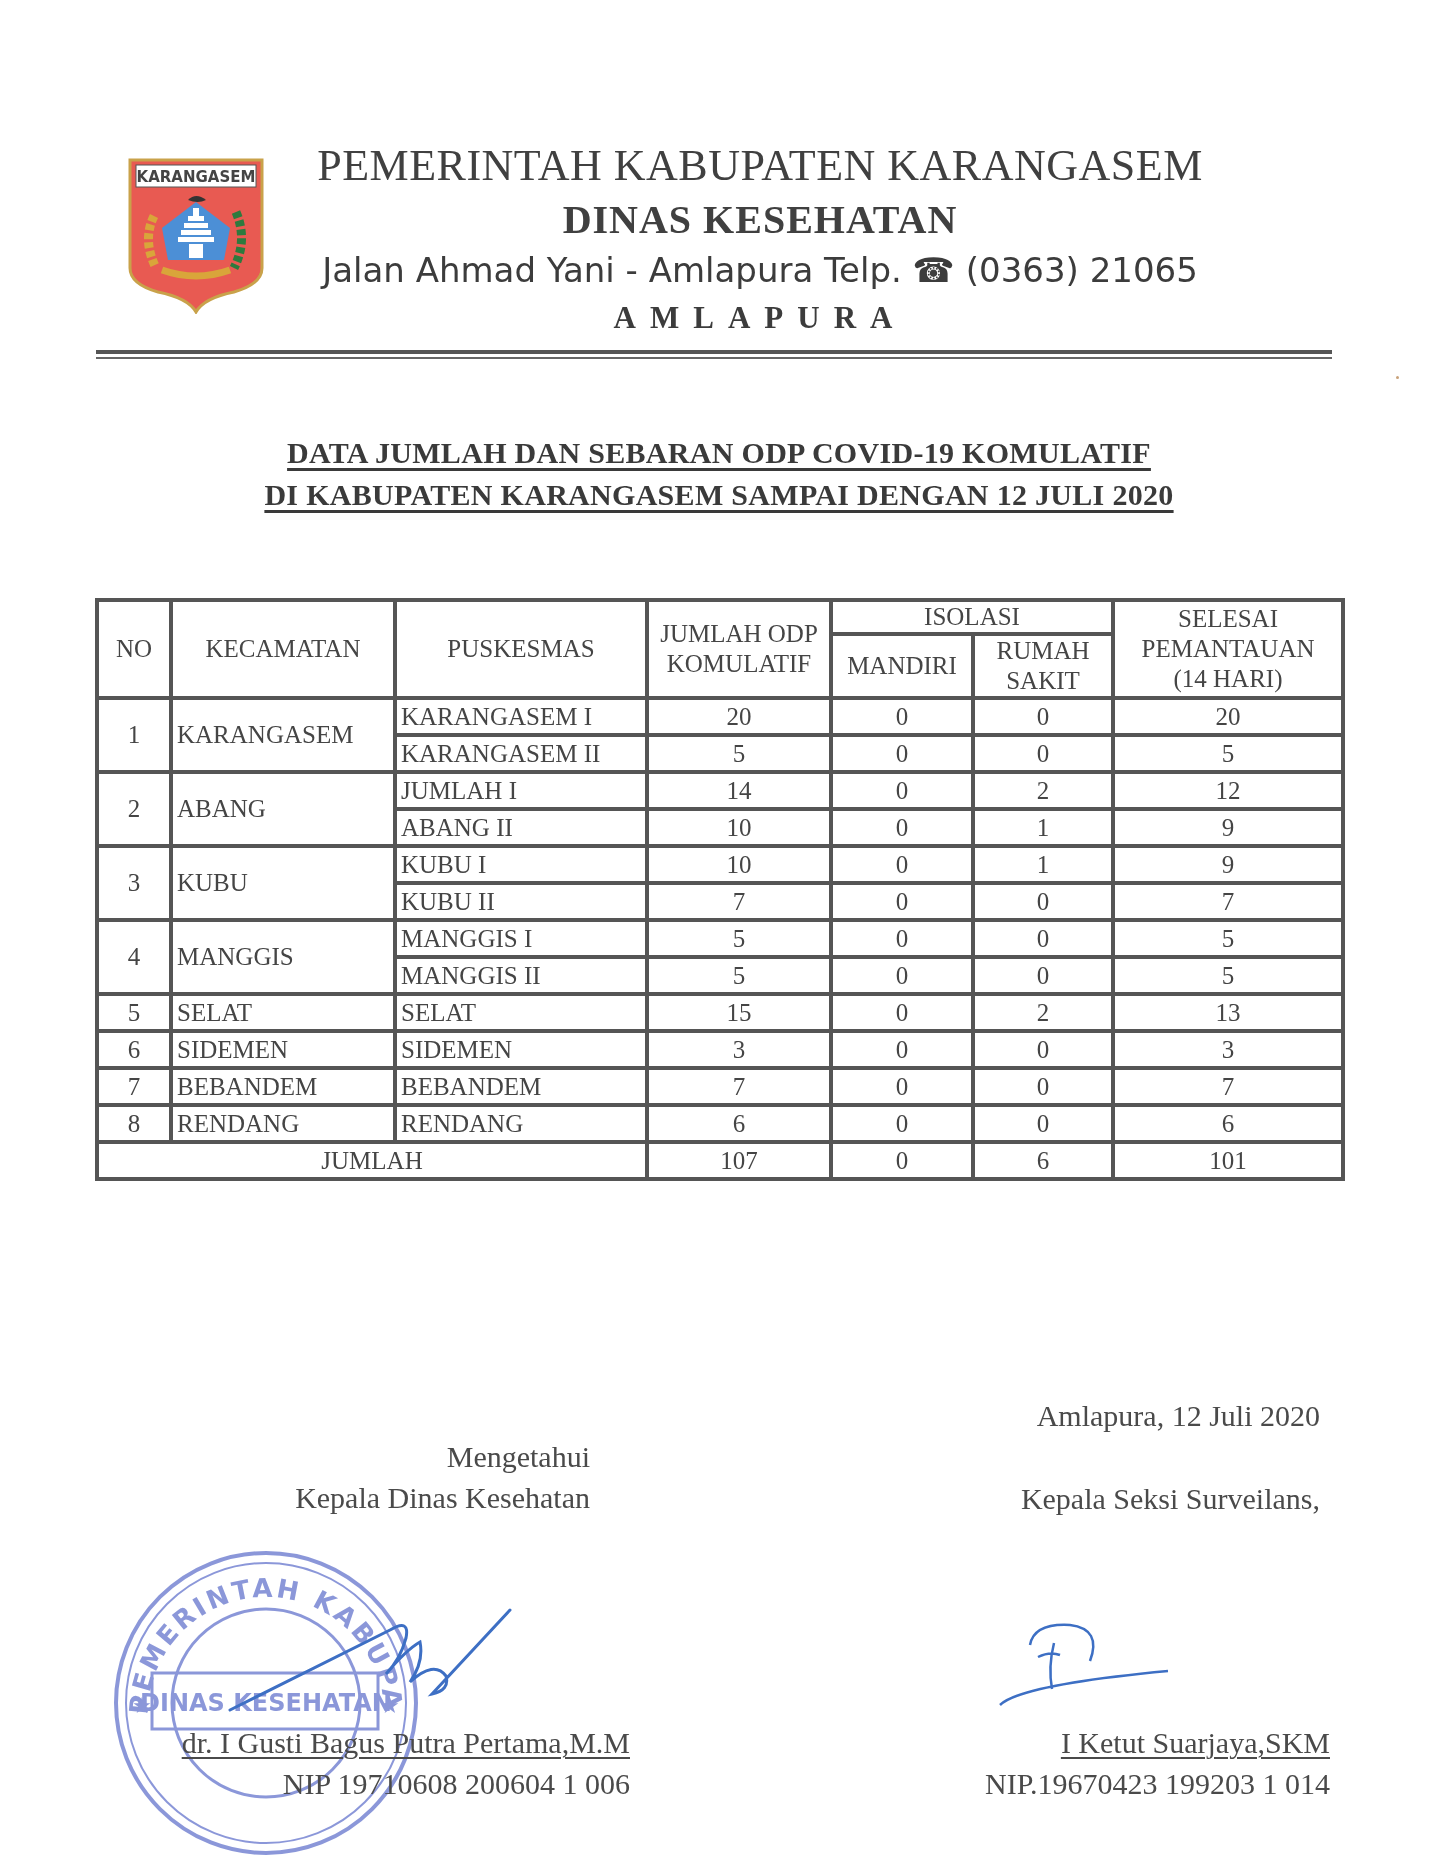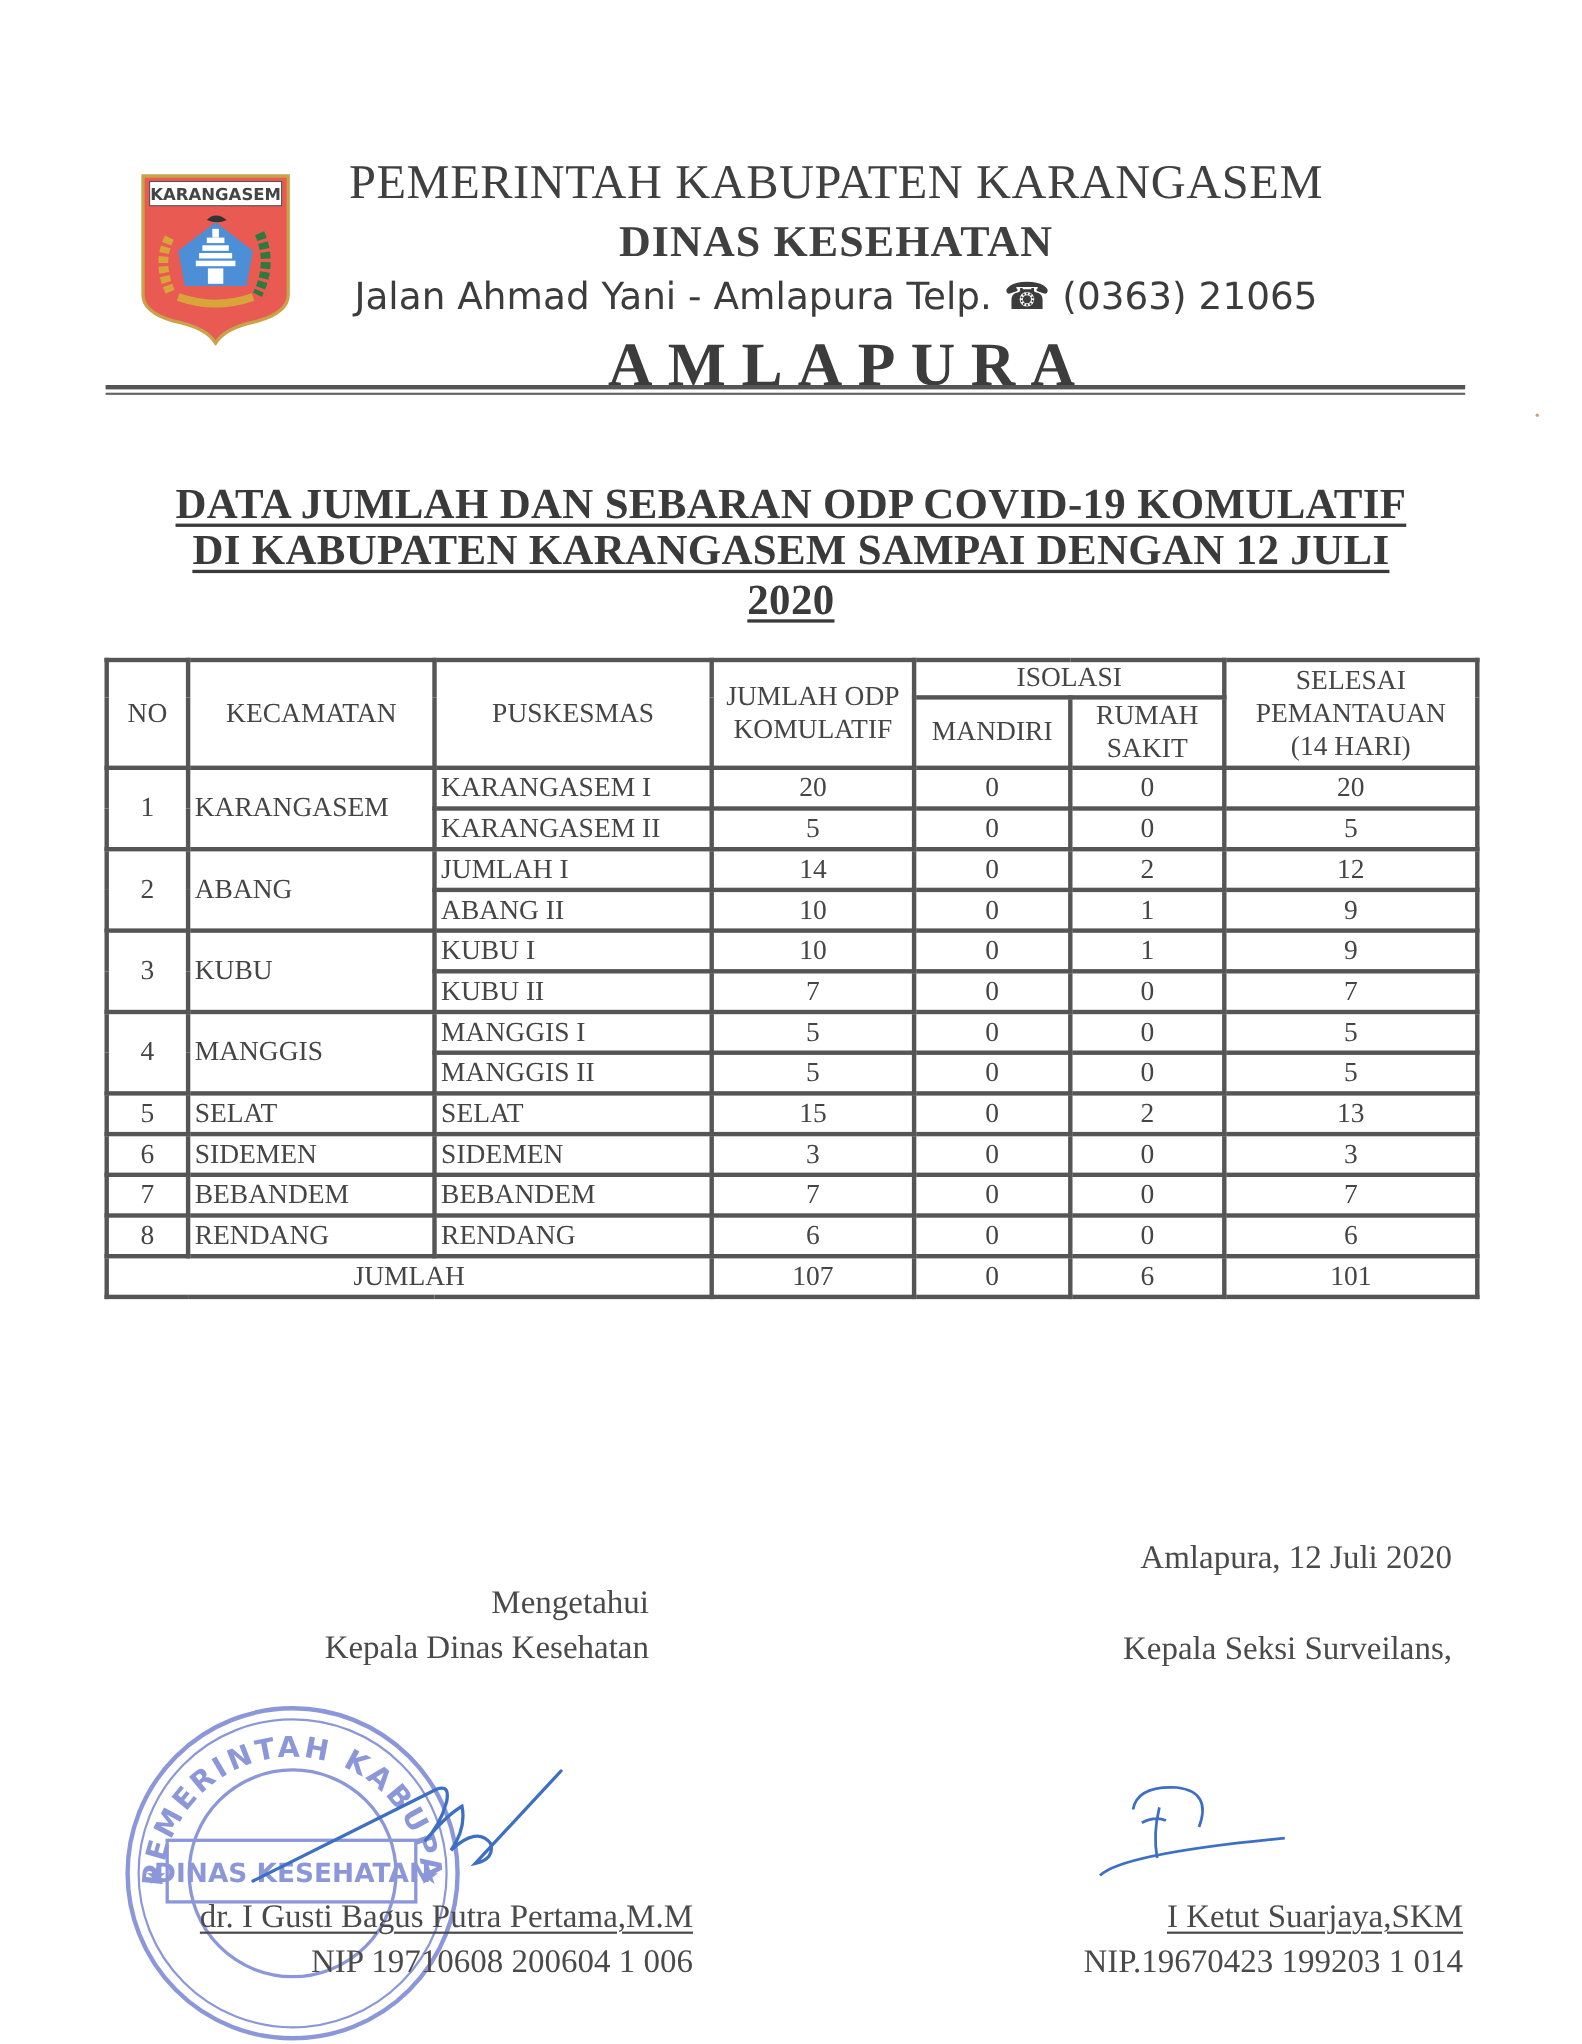--- a/index.html
+++ b/index.html
@@ -3,26 +3,26 @@
 <meta charset="utf-8">
 <style>
   html, body { margin: 0; padding: 0; background: #ffffff; }
   body { width: 1438px; height: 1858px; position: relative; overflow: hidden; font-family: "Liberation Serif", "DejaVu Serif", serif; color: #3a3a3a; }
   .abs { position: absolute; }
   
   .logo { left: 126px; top: 156px; width: 140px; height: 158px; }
   .hdr1 { left: 300px; top: 140px; width: 920px; text-align: center; font-size: 44px; letter-spacing: 0.5px; color: #404040; }
   .hdr2 { left: 300px; top: 196px; width: 920px; text-align: center; font-size: 40px; font-weight: bold; color: #404040; letter-spacing: 1px; }
   .hdr3 { left: 300px; top: 250px; width: 920px; text-align: center; font-size: 34px; font-family: "DejaVu Sans", sans-serif; color: #3c3c3c; }
-  .hdr4 { left: 312px; top: 300px; width: 920px; text-align: center; font-size: 56px; font-weight: bold; letter-spacing: 14px; color: #3c3c3c; }
+  .hdr4 { left: 300px; top: 300px; width: 920px; text-align: center; font-size: 31px; font-weight: bold; letter-spacing: 14px; color: #3c3c3c; }
   .rule1 { left: 96px; top: 350px; width: 1236px; height: 4px; background: #555; }
   .rule2 { left: 96px; top: 357px; width: 1236px; height: 2px; background: #666; }
   .speck { left: 1396px; top: 376px; width: 3px; height: 3px; background: #c9a27a; border-radius: 50%; }
   
-  .title { left: 150px; width: 1138px; text-align: center; font-size: 39px; font-weight: bold; text-decoration: underline; text-decoration-thickness: 3px; text-underline-offset: 5px; color: #3a3a3a; letter-spacing: 0.3px; }
+  .title { left: 150px; width: 1138px; text-align: center; font-size: 30px; font-weight: bold; text-decoration: underline; text-decoration-thickness: 3px; text-underline-offset: 5px; color: #3a3a3a; letter-spacing: 0.3px; }
   .t1 { top: 436px; }
   .t2 { top: 478px; }
   
   table.data { position: absolute; left: 95px; top: 598px; border-collapse: collapse; font-size: 25px; color: #454545; }
   table.data td, table.data th { border: 4px solid #555; padding: 0 2px; font-weight: normal; height: 33px; line-height: 32px; }
   table.data th { text-align: center; line-height: 30px; }
   .c-no { width: 66px; text-align: center; }
   .c-kec { width: 214px; text-align: left; }
   .c-pus { width: 242px; text-align: left; }
   .c-jml { width: 176px; text-align: center; }

